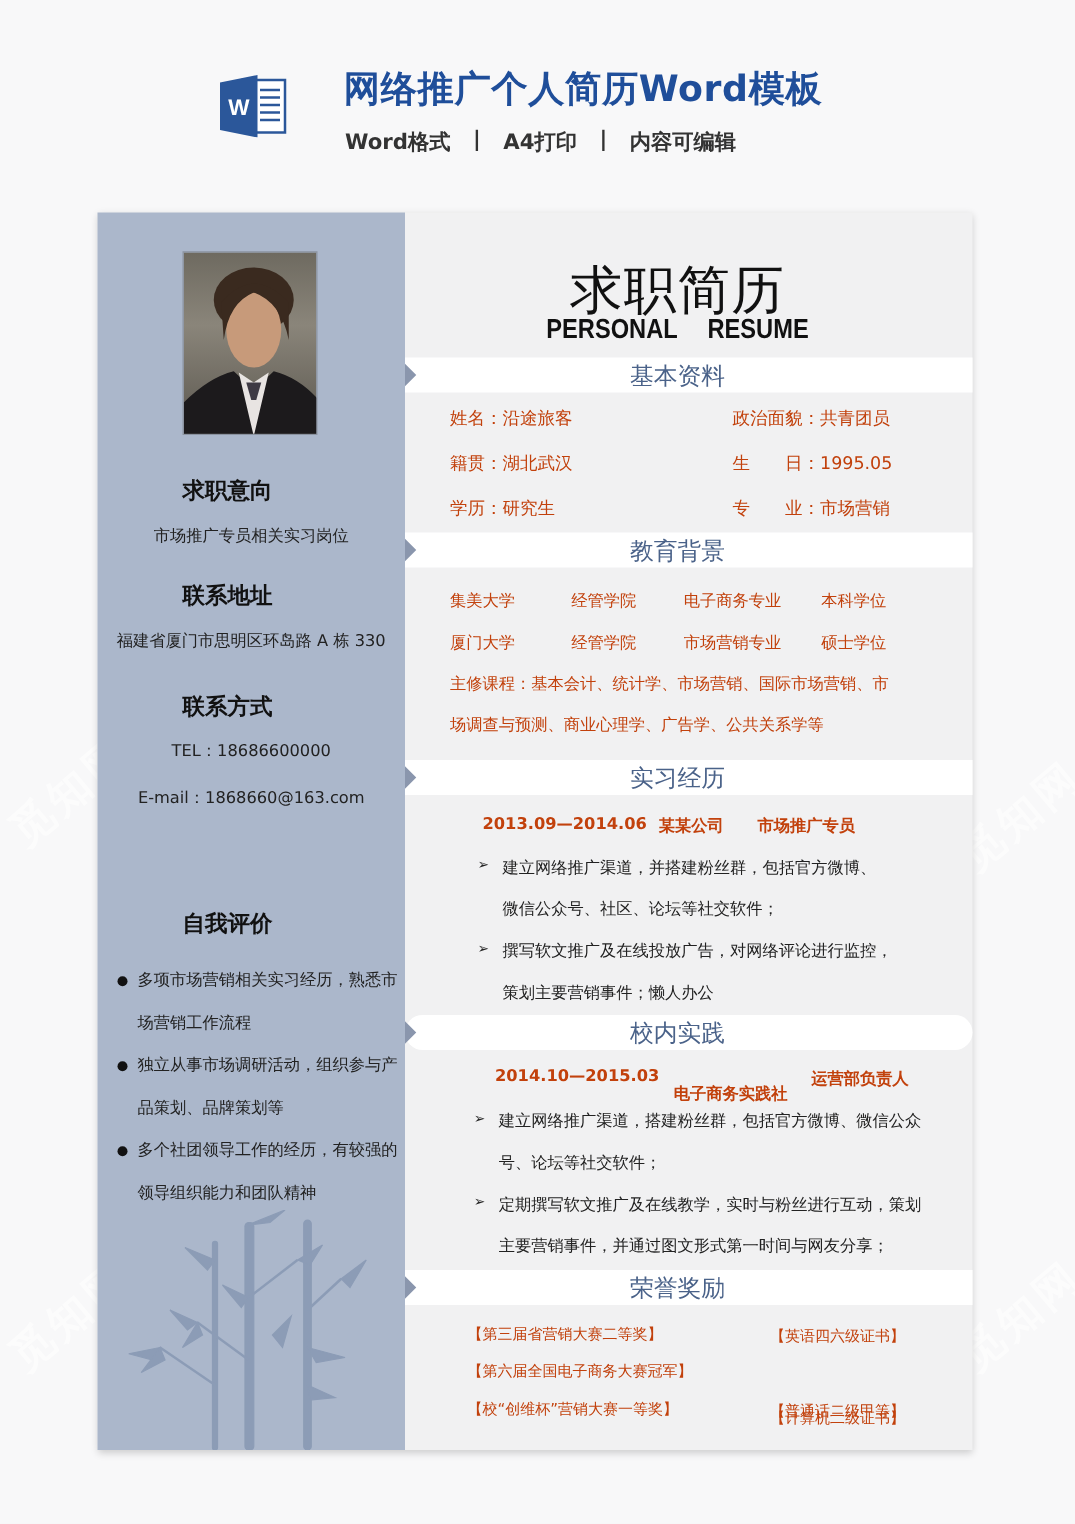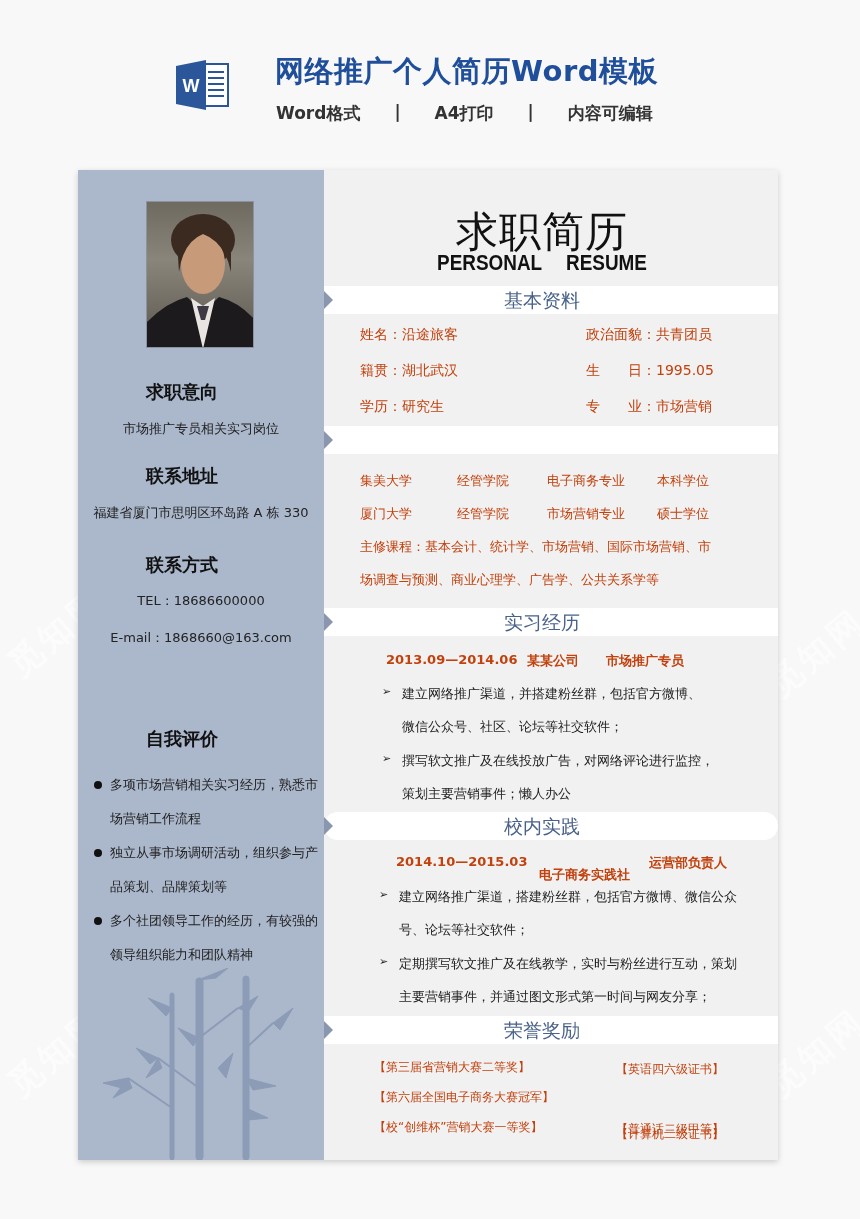--- a/index.html
+++ b/index.html
@@ -3,21 +3,21 @@
 <meta charset="utf-8">
 <style>
   * { margin: 0; padding: 0; box-sizing: border-box; }
   html, body { width: 860px; height: 1219px; background: #f8f8f9; overflow: hidden; }
   body { font-family: "DejaVu Sans", "Liberation Sans", sans-serif; color: #222; position: relative; }
 
   
   .banner { position: absolute; left: 0; top: 0; width: 860px; height: 160px; }
   .word-icon { position: absolute; left: 176px; top: 60px; width: 54px; height: 50px; }
   .banner-title { position: absolute; left: 275px; top: 52px; font-size: 29px; font-weight: bold; color: #1f4e9a; letter-spacing: 0.5px; white-space: nowrap; }
-  .banner-sub { position: absolute; left: 276px; top: 102px; font-size: 17px; font-weight: bold; color: #333; white-space: nowrap; display: flex; gap: 16px; }
+  .banner-sub { position: absolute; left: 276px; top: 102px; font-size: 17px; font-weight: bold; color: #333; white-space: nowrap; display: flex; gap: 0; }
   .banner-sub .sep { margin: 0 18px; color: #333; }
 
   
   .page { position: absolute; left: 78px; top: 170px; width: 700px; height: 990px; background: #f1f1f2; box-shadow: 0 2px 6px rgba(0,0,0,0.18); }
   .sidebar { position: absolute; left: 0; top: 0; width: 246px; height: 990px; background: #abb7cb; }
   .photo { position: absolute; left: 68px; top: 31px; width: 108px; height: 147px; border: 1px solid #8b93a0; overflow: hidden; background: linear-gradient(180deg, #6e6a60 0%, #8a857a 40%, #5b574f 100%); }
   .side-h { position: absolute; left: 0; width: 208px; text-align: center; font-size: 18px; font-weight: bold; color: #111; }
   .side-t { position: absolute; left: 0; width: 246px; text-align: center; font-size: 13px; color: #222; white-space: nowrap; }
   .eval-list { position: absolute; left: 14px; top: 598px; width: 226px; list-style: none; }
   .eval-list li { position: relative; padding-left: 18px; font-size: 13px; line-height: 34px; color: #222; }
@@ -138,20 +138,21 @@
     </div>
     <div class="row" style="left:36px; top:156px;">姓名：沿途旅客</div>
     <div class="row" style="left:262px; top:156px;">政治面貌：共青团员</div>
     <div class="row" style="left:36px; top:192px;">籍贯：湖北武汉</div>
     <div class="row" style="left:262px; top:192px;"><span>生　　日：</span><span>1995.05</span></div>
     <div class="row" style="left:36px; top:228px;">学历：研究生</div>
     <div class="row" style="left:262px; top:228px;"><span>专　　业：</span><span>市场营销</span></div>
 
     <div class="sec-bar" style="top:256px;">
       <span class="arrow"></span>
+      <div class="label">教育背景</div>
     </div>
     <div>
       <div class="row" style="left:36px; top:302px; font-size:13px;text-align:center;">集美大学</div>
       <div class="row" style="left:133px; top:302px; font-size:13px;">经管学院</div>
       <div class="row" style="left:223px; top:302px; font-size:13px;">电子商务专业</div>
       <div class="row" style="left:333px; top:302px; font-size:13px;">本科学位</div>
     </div>
     <div>
       <div class="row" style="left:36px; top:335px; font-size:13px;">厦门大学</div>
       <div class="row" style="left:133px; top:335px; font-size:13px;">经管学院</div>

